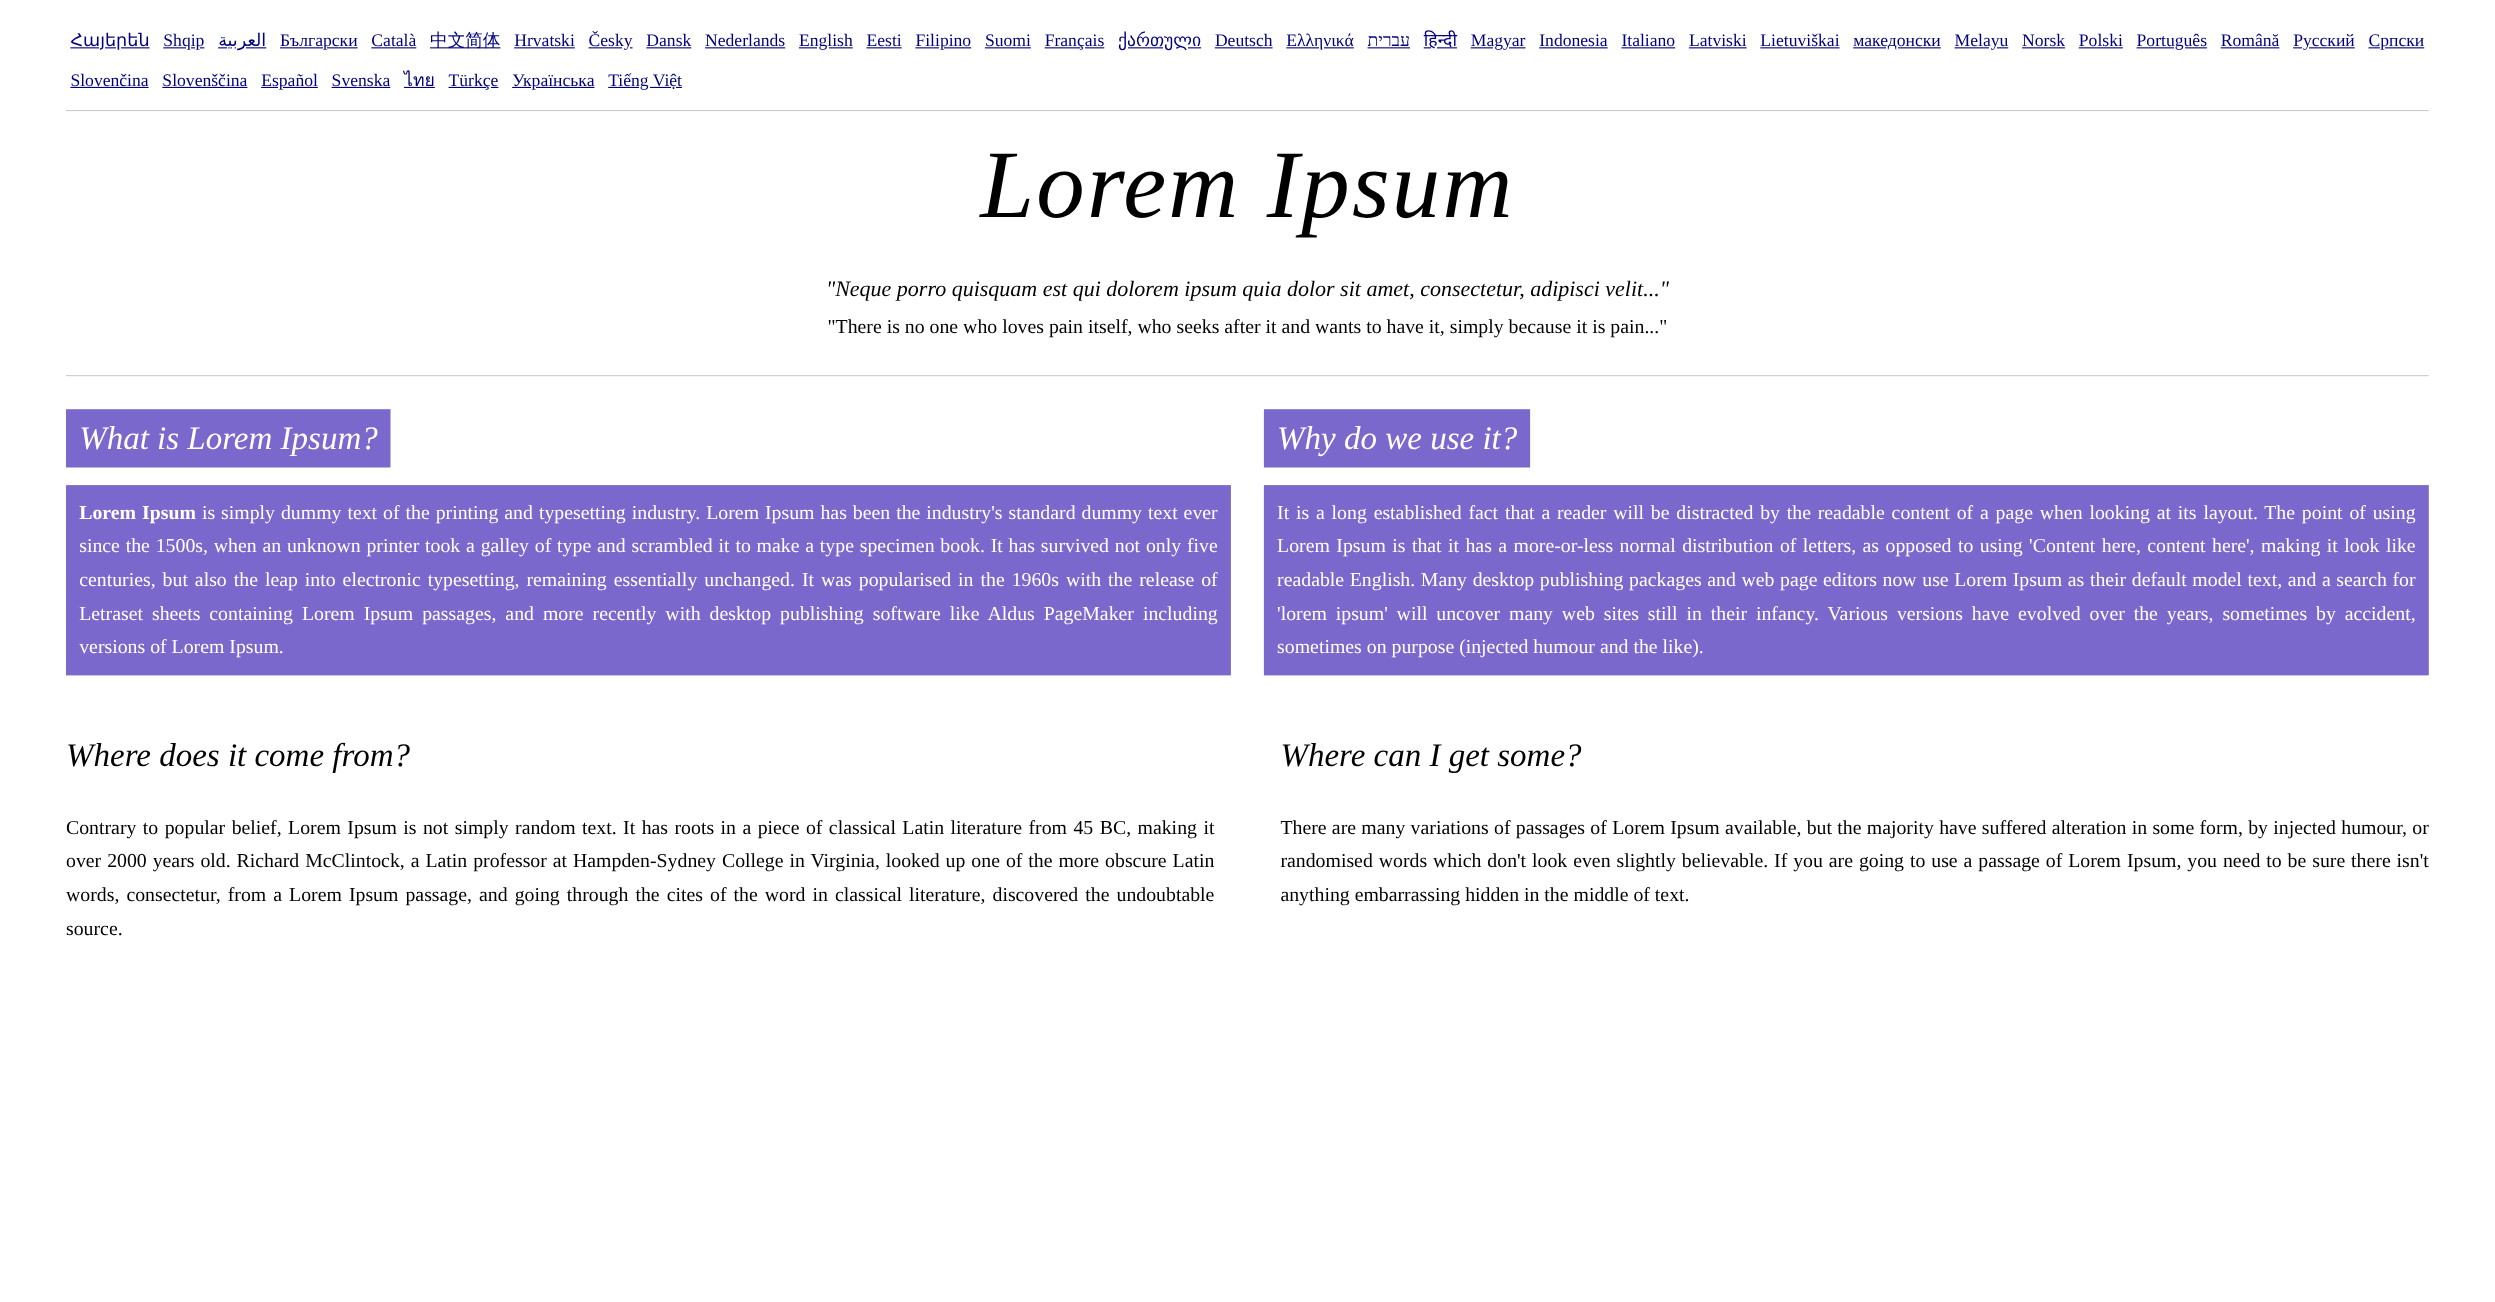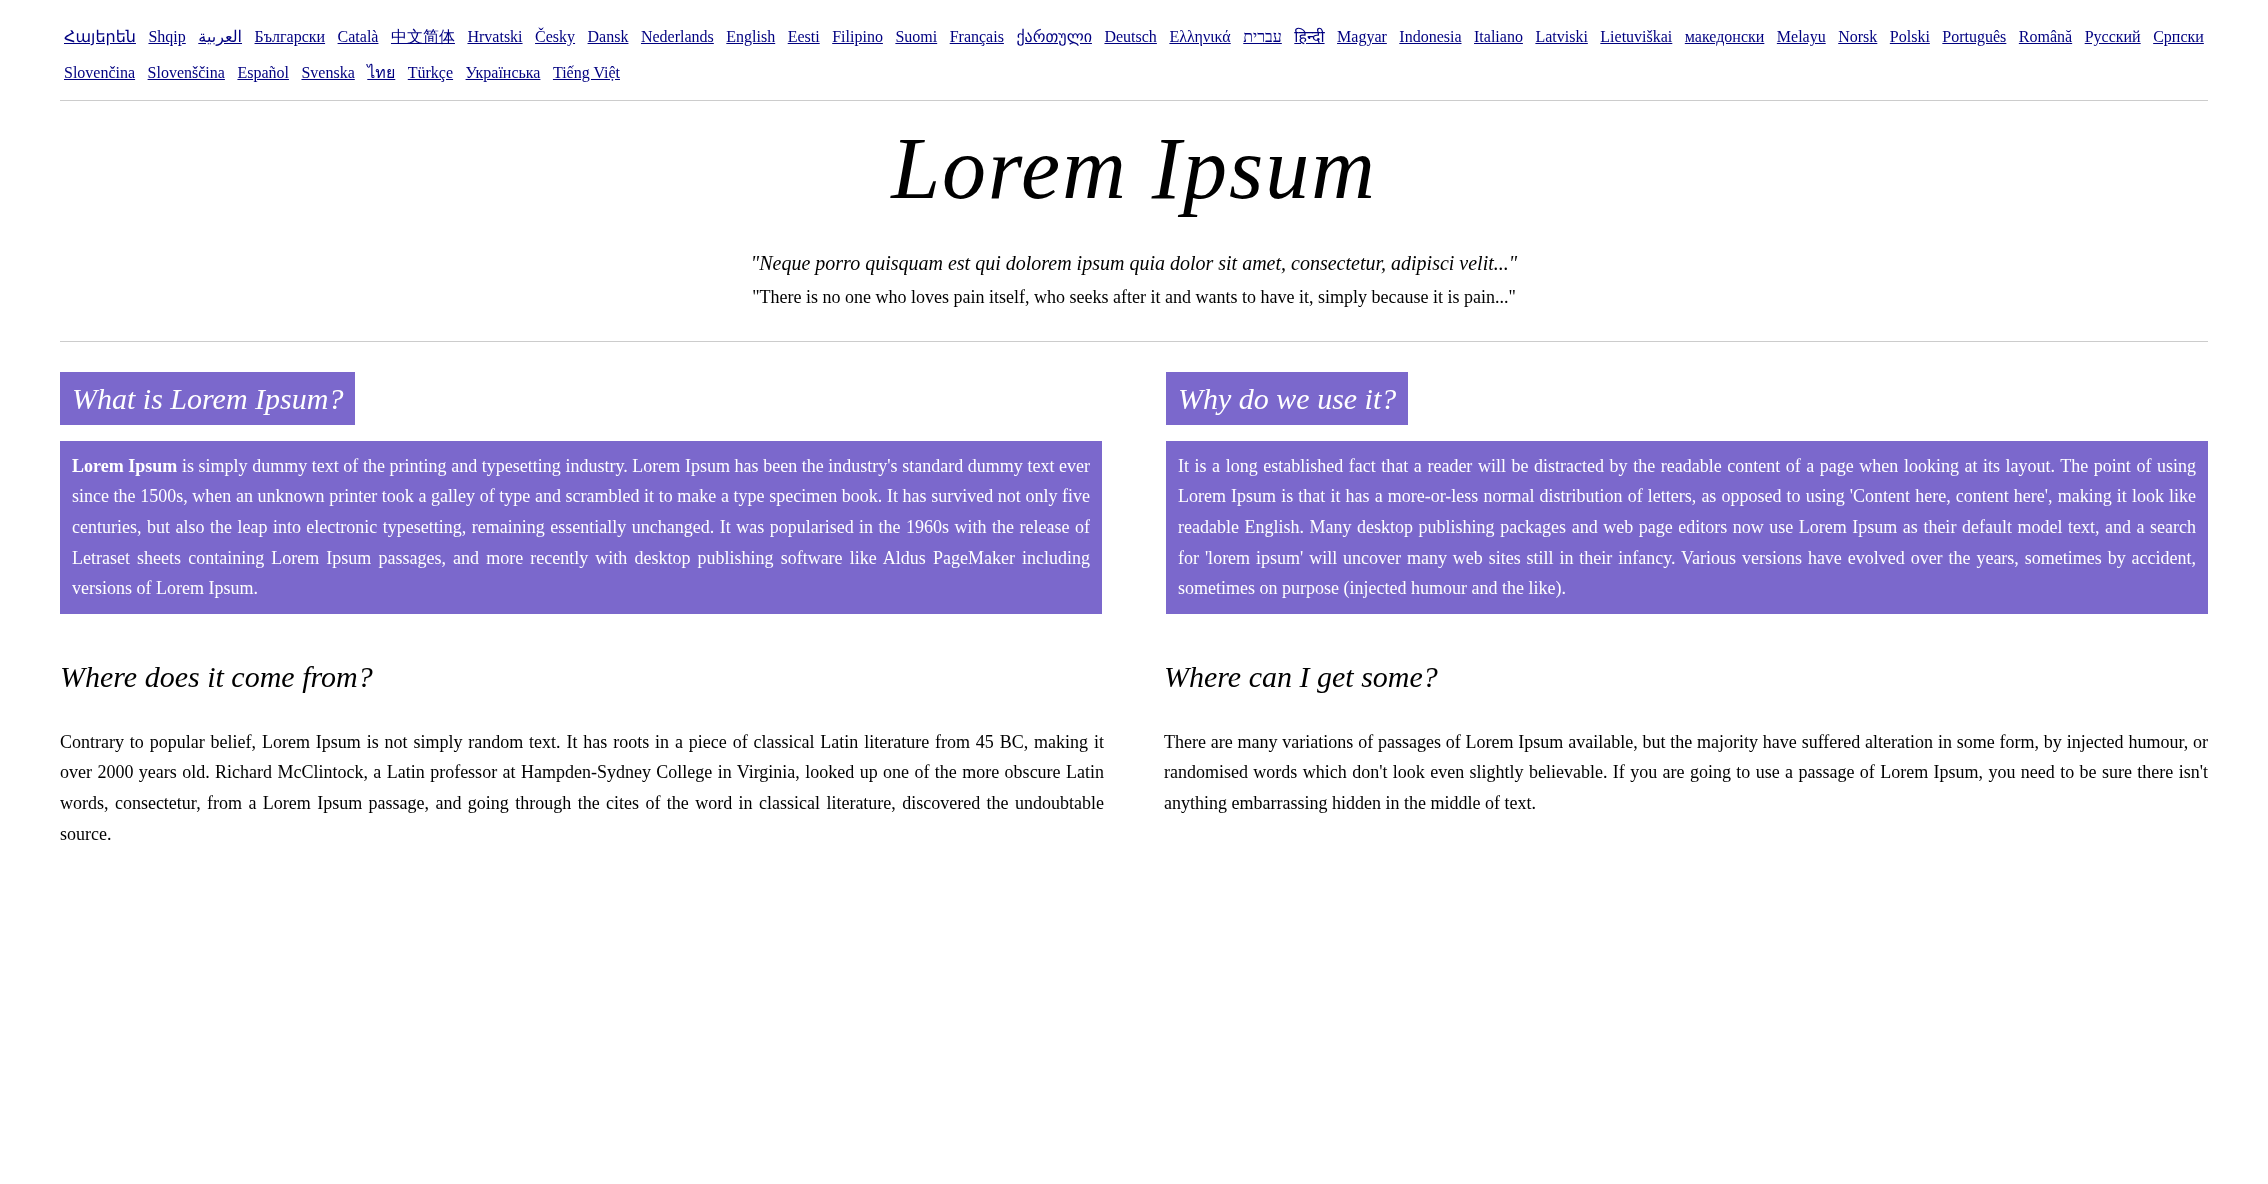--- a/index.html
+++ b/index.html
@@ -51,21 +51,21 @@
       font-size: 18px;
     }
 
     .content-columns {
       display: flex;
       gap: 0;
       padding: 30px 60px 0;
     }
     .column {
       flex: 1;
-      padding: 0 32px;
+      padding: 0 15px;
     }
     .column:first-child {
       padding-left: 0;
     }
     .column:last-child {
       padding-right: 0;
     }
 
     .section-heading {
       display: inline-block;
@@ -101,21 +101,21 @@
     .section-body-plain {
       font-size: 18px;
       text-align: justify;
       line-height: 1.7;
       margin-top: 28px;
     }
 
     .bottom-columns {
       display: flex;
       gap: 0;
-      padding: 10px 60px 30px;
+      padding: 20px 60px 30px;
     }
     .bottom-column {
       flex: 1;
       padding: 0 30px;
     }
     .bottom-column:first-child {
       padding-left: 0;
     }
     .bottom-column:last-child {
       padding-right: 0;

